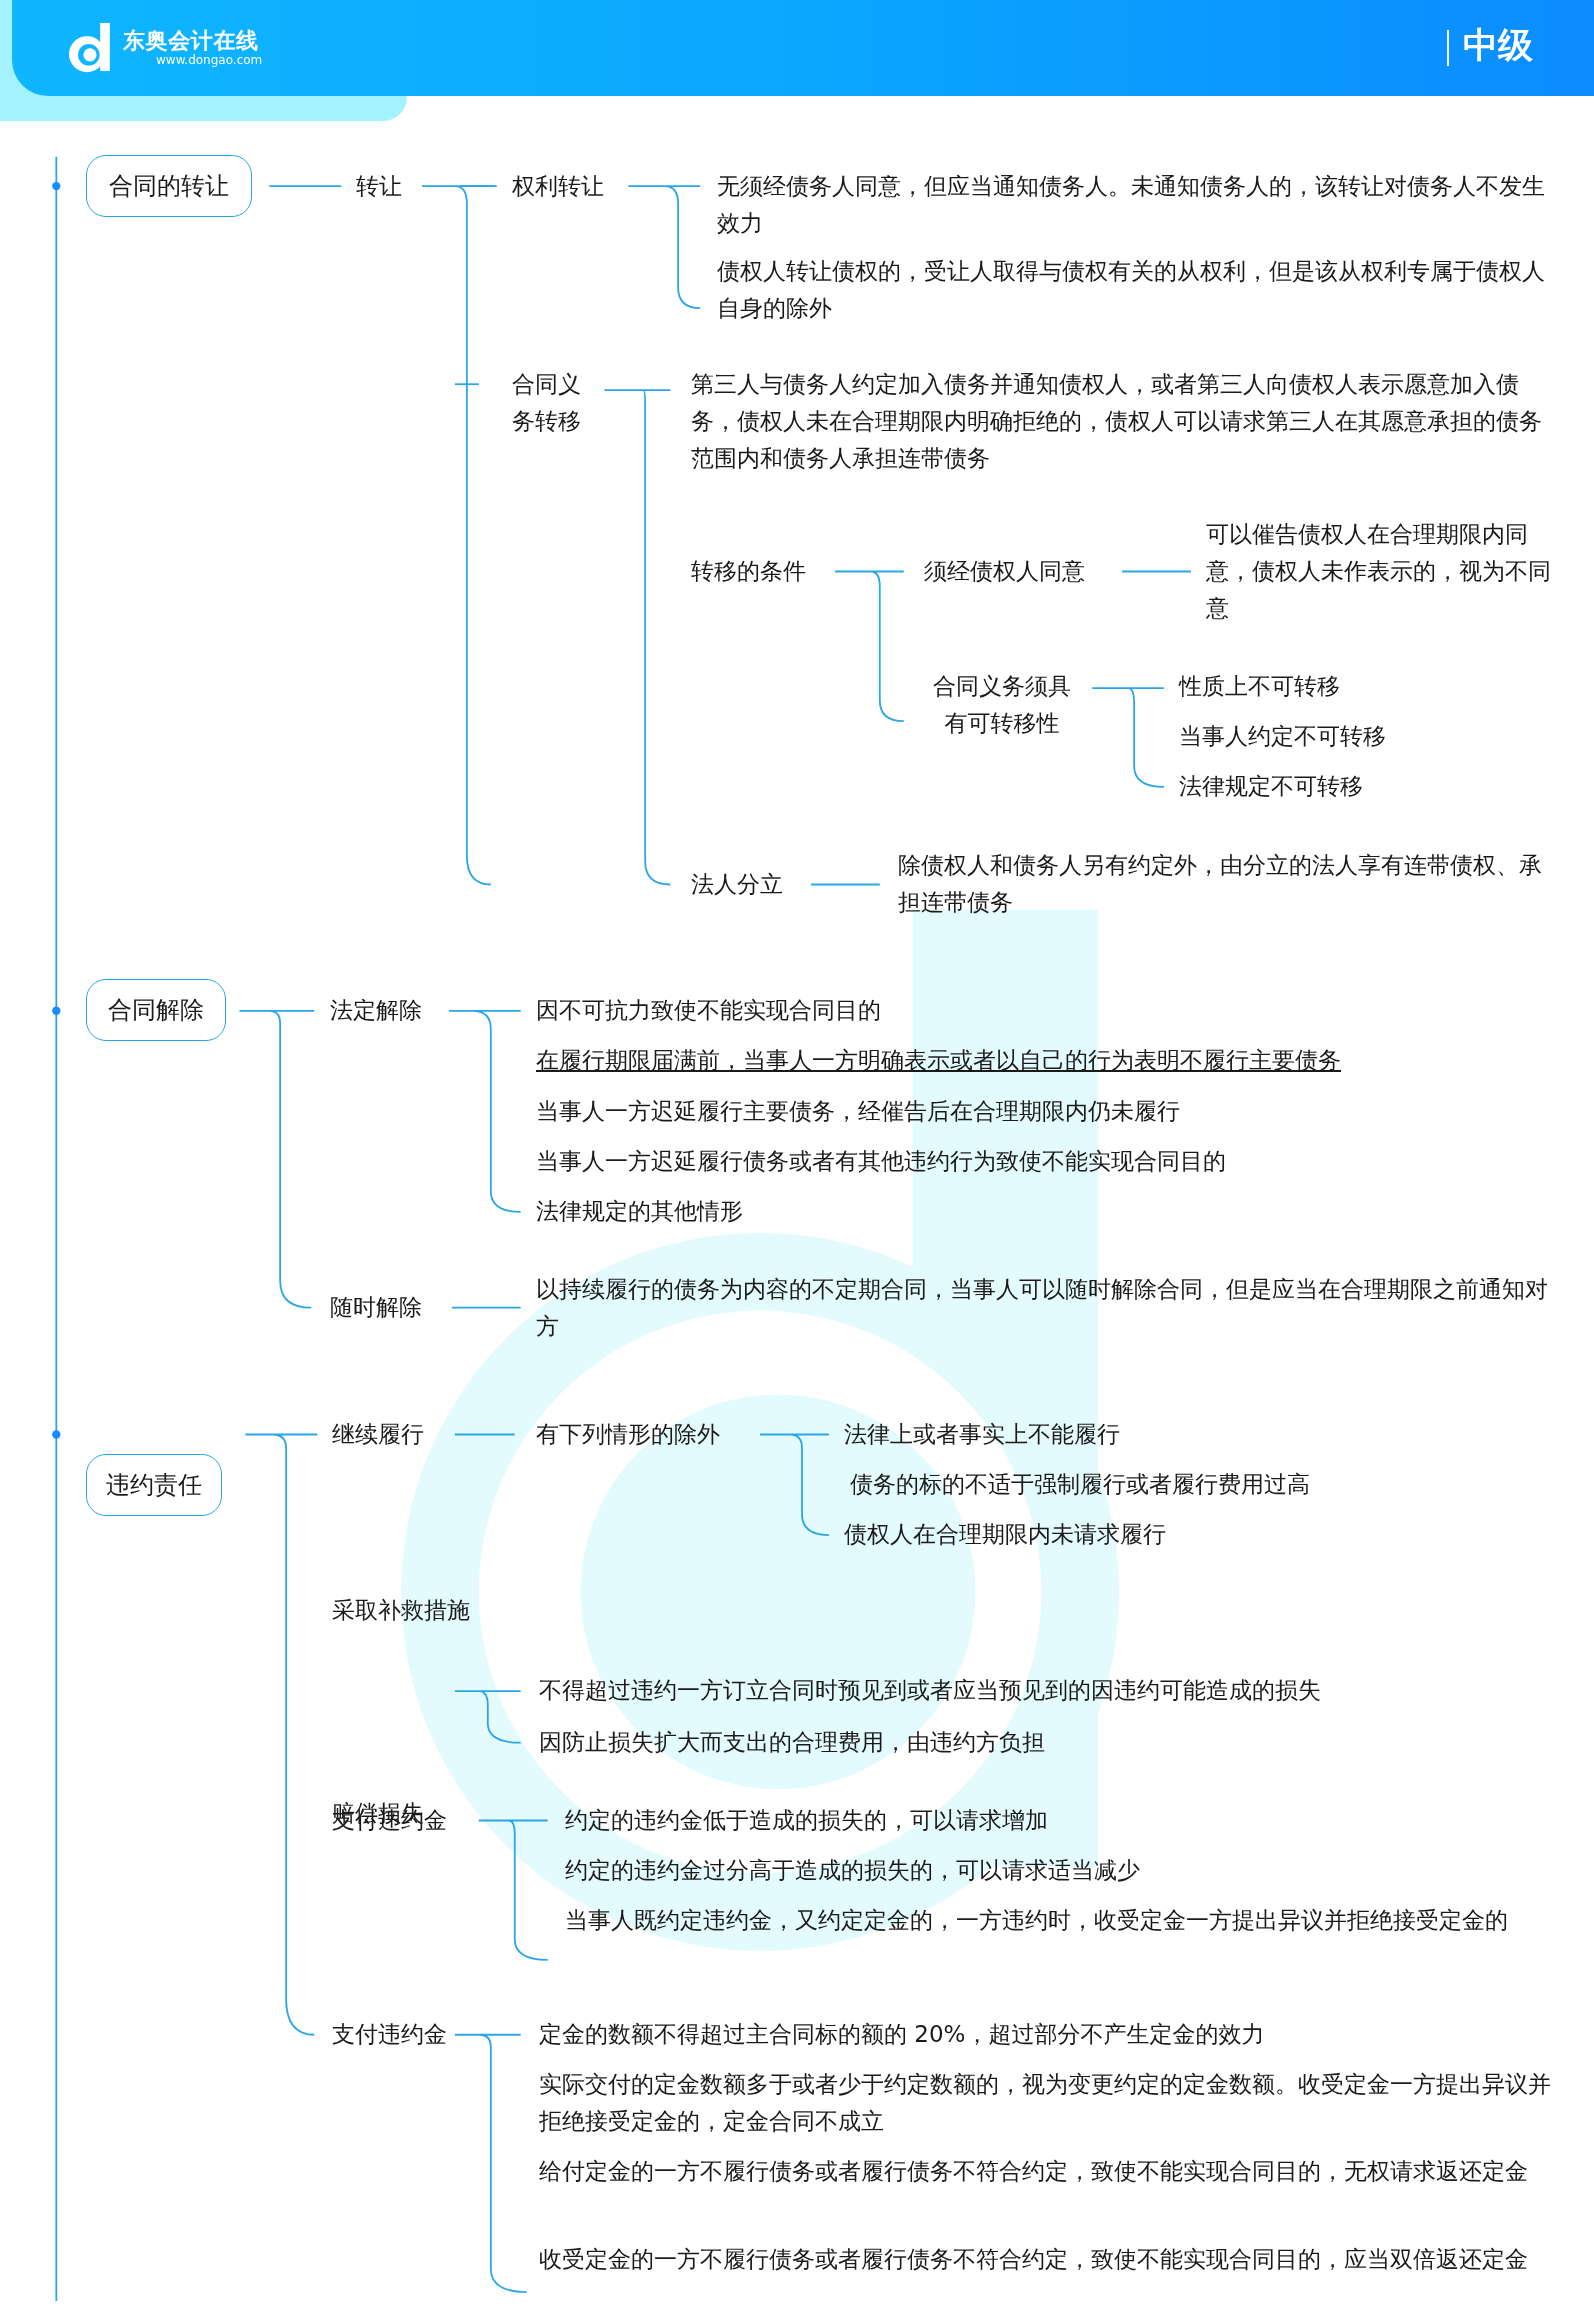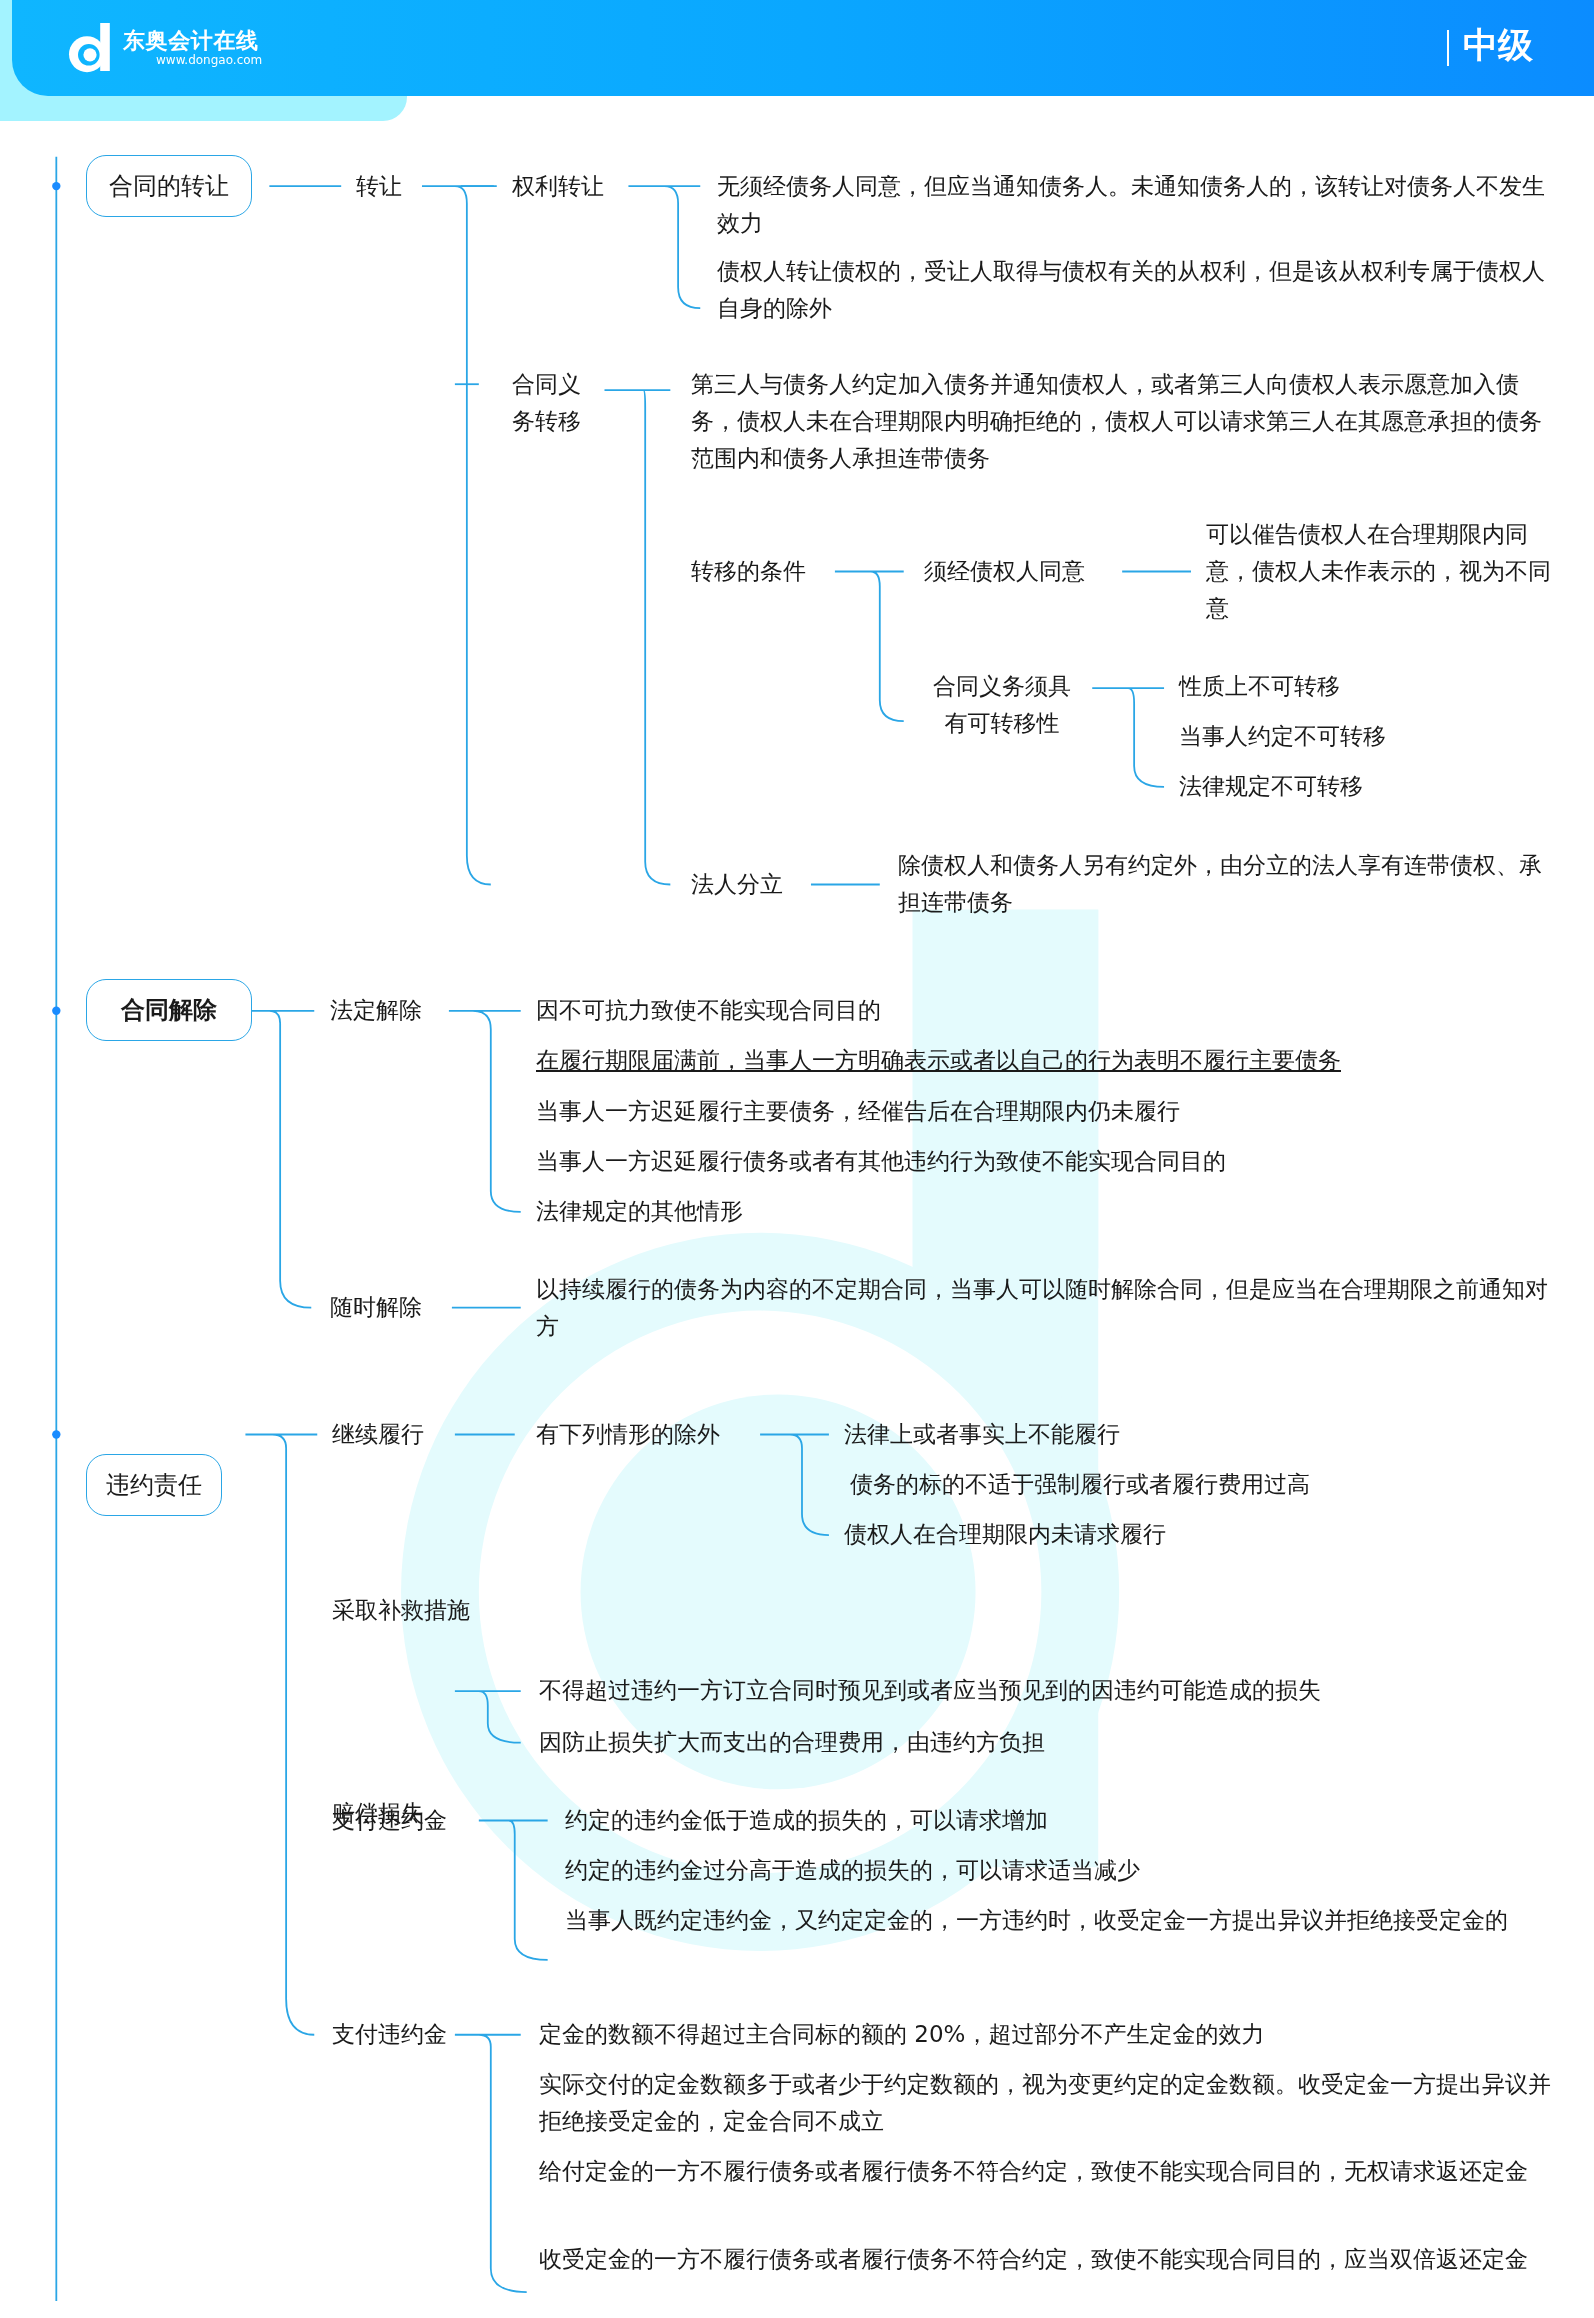--- a/index.html
+++ b/index.html
@@ -89,21 +89,21 @@
 <div class="t wrap" style="left:1206px;top:516px;width:347px;">可以催告债权人在合理期限内同意，债权人未作表示的，视为不同意</div>
 
 <div class="t wrap" style="left:924px;top:668px;width:156px;text-align:center;">合同义务须具有可转移性</div>
 <div class="t" style="left:1179px;top:668px;">性质上不可转移</div>
 <div class="t" style="left:1179px;top:718px;">当事人约定不可转移</div>
 <div class="t" style="left:1179px;top:768px;">法律规定不可转移</div>
 
 <div class="t" style="left:691px;top:866px;">法人分立</div>
 <div class="t wrap" style="left:898px;top:847px;width:658px;">除债权人和债务人另有约定外，由分立的法人享有连带债权、承担连带债务</div>
 
-<div class="box" style="left:86px;top:979px;width:166px;height:62px;font-weight:bold;">合同解除</div>
+<div class="box" style="left:86px;top:979px;width:140px;height:62px;">合同解除</div>
 <div class="t" style="left:330px;top:992px;">法定解除</div>
 <div class="t" style="left:536px;top:992px;">因不可抗力致使不能实现合同目的</div>
 <div class="t" style="left:536px;top:1042px;text-decoration:underline;">在履行期限届满前，当事人一方明确表示或者以自己的行为表明不履行主要债务</div>
 <div class="t" style="left:536px;top:1093px;">当事人一方迟延履行主要债务，经催告后在合理期限内仍未履行</div>
 <div class="t" style="left:536px;top:1143px;">当事人一方迟延履行债务或者有其他违约行为致使不能实现合同目的</div>
 <div class="t" style="left:536px;top:1193px;">法律规定的其他情形</div>
 <div class="t" style="left:330px;top:1289px;">随时解除</div>
 <div class="t wrap" style="left:536px;top:1271px;width:1020px;">以持续履行的债务为内容的不定期合同，当事人可以随时解除合同，但是应当在合理期限之前通知对方</div>
 
 <div class="box" style="left:86px;top:1454px;width:136px;height:62px;">违约责任</div>

